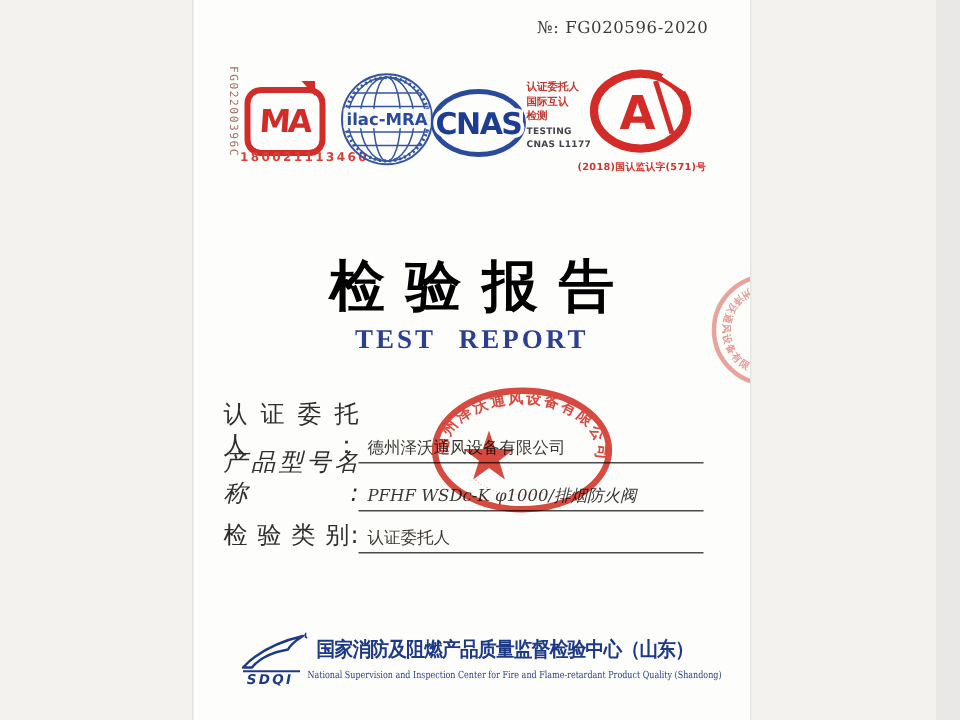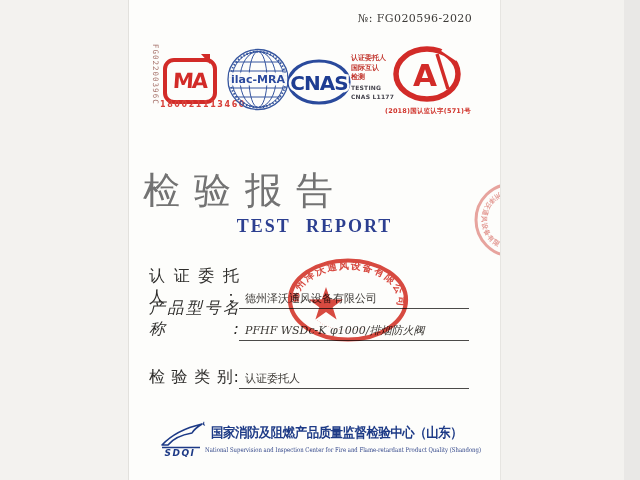--- a/index.html
+++ b/index.html
@@ -29,28 +29,28 @@
   .cnas-side{left:222px;top:54px;width:44px;line-height:9.5px;}
   .cnas-side .zh{font-size:7px;font-weight:bold;color:#c2372f;display:block;}
   .cnas-side .en{font-size:6px;font-weight:bold;color:#45444d;display:block;letter-spacing:.2px;}
   .cal-svg{left:262px;top:46px;}
   .cal-caption{left:256px;top:107px;font-size:6.5px;font-weight:bold;color:#d0342c;letter-spacing:.2px;}
 
   
   .edge-seal{left:336px;top:178px;filter:blur(.4px);opacity:.75;}
 
   
-  .title-zh{left:0;top:166px;width:371px;font-size:37px;font-weight:normal;
-            color:#737373;letter-spacing:14px;text-indent:14px;}
+  .title-zh{left:0;top:166px;width:371px;text-align:center;font-size:37px;font-weight:bold;
+            color:#000000;letter-spacing:14px;text-indent:14px;}
   .title-en{left:0;top:216px;width:371px;text-align:center;font-family:Liberation Serif, serif;
             font-size:18px;font-weight:bold;color:#2c3f90;letter-spacing:2px;word-spacing:9px;}
 
   
   .frow{left:20px;width:320px;height:17px;display:flex;align-items:flex-end;}
-  .frow.r1{top:292px;} .frow.r2{top:324px;font-style:italic;} .frow.r3{top:372px;justify-content:flex-end;}
+  .frow.r1{top:292px;} .frow.r2{top:324px;font-style:italic;} .frow.r3{top:352px;justify-content:flex-end;}
   .flabel{width:90px;font-size:16px;color:#2f2e2c;flex:none;text-align:justify;text-align-last:justify;padding-bottom:1px;}
   .fvalue{flex:1;border-bottom:1px solid #4b4a48;font-family:"DejaVu Serif",serif;
           font-size:11px;color:#3b3834;padding:0 0 2px 6px;white-space:nowrap;overflow:hidden;}
 
   
   .main-seal{left:157px;top:257px;mix-blend-mode:multiply;opacity:.92;}
 
   
   .footer-logo{left:31px;top:421px;}
   .footer-zh{left:82px;top:424px;font-size:13.5px;font-weight:bold;color:#1d3a86;

